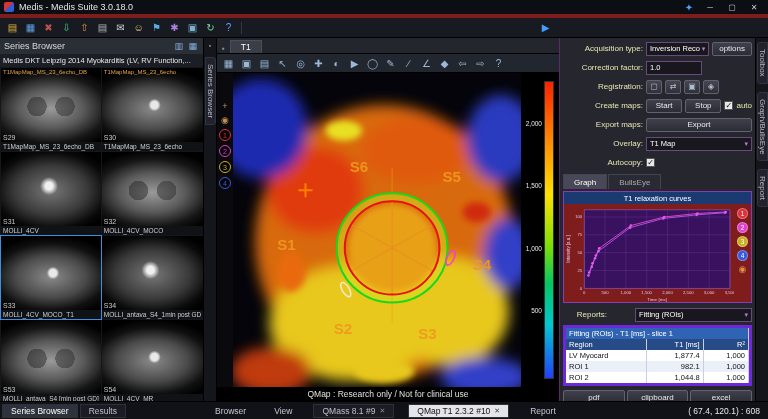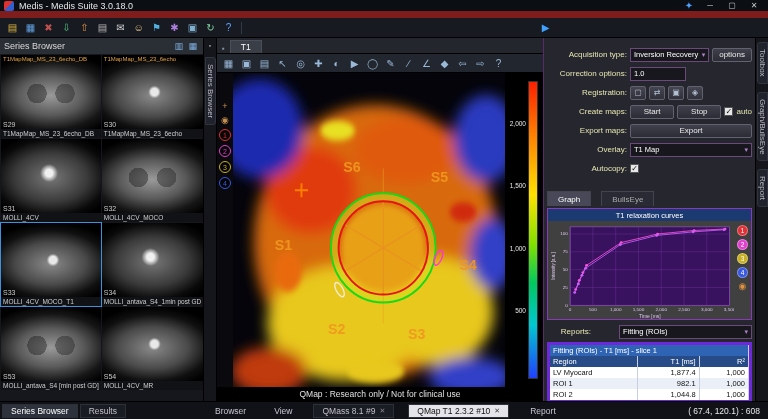--- a/index.html
+++ b/index.html
@@ -1,21 +1,21 @@
 <!DOCTYPE html>
 <html><head>
 <meta charset="utf-8">
 <style>
   * { box-sizing: border-box; margin: 0; padding: 0; }
   html,body { width: 768px; height: 419px; overflow: hidden; background:#000;
     font-family: "Liberation Sans", sans-serif; font-size: 10px; color:#ddd; }
   #app { width:768px; height:419px; display:flex; flex-direction:column; background:#101218; }
 
   
-  #titlebar { height:18px; background:#0b0f14; display:flex; align-items:center; padding:0 4px; gap:5px; border-bottom:7px solid #7f1d1d; }
+  #titlebar { height:18px; background:#0b0f14; display:flex; align-items:center; padding:0 4px; gap:5px; border-bottom:4px solid #7f1d1d; }
   #medis-logo { width:10px; height:10px; background:linear-gradient(135deg,#e03030 0 50%,#3060d0 50% 100%); border-radius:2px; }
   #title-text { font-size:9px; color:#e6e6e6; }
   #titlebar-right { margin-left:auto; display:flex; align-items:center; gap:2px; }
   .win-btn { width:20px; height:14px; display:flex; align-items:center; justify-content:center; font-size:8px; color:#c8c8c8; }
   .tb-blue { color:#50a0ff; font-size:10px; width:18px; text-align:center; }
 
   
   #topbar { height:20px; background:#171a20; border-bottom:1px solid #000; display:flex; align-items:center; padding:0 4px; gap:1px; }
   .tbicon { width:17px; height:16px; display:inline-flex; align-items:center; justify-content:center; font-size:10px; border-radius:2px; }
   .tb-sep { width:1px; height:12px; background:#333a44; margin:0 3px; }
@@ -69,35 +69,35 @@
   #image-area { flex:1; position:relative; min-width:0; }
   #image-area svg { display:block; width:100%; height:100%; }
   #colorbar { width:38px; background:#000; display:flex; padding:8px 3px 8px 0; }
   #cb-labels { width:23px; position:relative; }
   .cb-tick { position:absolute; right:2px; transform:translateY(-50%); font-size:6.5px; color:#e8e8e8; }
   #cb-bar { width:10px; border:1px solid #333;
     background:linear-gradient(180deg,#ff2000 0%,#ff8000 18%,#ffe000 38%,#80e000 55%,#00c860 68%,#00c8d0 82%,#2040ff 100%); }
   #viewer-footer { height:14px; background:#000; display:flex; align-items:center; justify-content:center; font-size:8.5px; color:#e0e0e0; }
 
   
-  #right-panel { width:212px; background:#26262e; border-left:1px solid #5a2a6a; display:flex; flex-direction:column; padding:8px 3px; gap:2px; }
+  #right-panel { width:196px; background:#26262e; border-left:1px solid #5a2a6a; display:flex; flex-direction:column; padding:2px 3px; gap:2px; }
   .rp-row { display:flex; align-items:center; gap:3px; height:17px; flex:none; }
   .rp-label { width:80px; text-align:right; font-size:8px; color:#e6e6b2; flex:none; white-space:nowrap; }
   .combo { flex:1; height:14px; background:#17171d; border:1px solid #6a4a7a; color:#fff; font-size:7.5px; display:flex; align-items:center; padding:0 3px; gap:2px; min-width:0; }
   .combo .combo-text { flex:1; white-space:nowrap; overflow:hidden; }
   .combo .arrow { color:#b080d0; font-size:7px; }
   .btn { height:14px; background:linear-gradient(180deg,#40404c,#2c2c36); border:1px solid #62626e; border-radius:2px; color:#e8e8e8; font-size:8px; display:flex; align-items:center; justify-content:center; padding:0 6px; }
   .btn.grow { flex:1; }
   .chk { width:9px; height:9px; background:#e8e8e8; border:1px solid #555; font-size:8px; color:#111; display:flex; align-items:center; justify-content:center; line-height:1; }
   .chk-label { font-size:8px; color:#e6e6b2; }
   .reg-btn { width:16px; height:14px; background:linear-gradient(180deg,#46465à,#30303a); background:linear-gradient(180deg,#464652,#30303a); border:1px solid #62626e; border-radius:2px; color:#b0c0d0; font-size:8px; display:flex; align-items:center; justify-content:center; }
-  #graph-tabs { display:flex; gap:10px; height:15px; flex:none; margin-top:12px; }
+  #graph-tabs { display:flex; gap:1px; height:15px; flex:none; margin-top:1px; }
   .gtab { padding:0 10px; display:flex; align-items:center; font-size:8px; color:#aaa; background:#2a2a34; border:1px solid #44444e; border-bottom:none; }
   .gtab.active { background:#484858; color:#fff; }
-  #chart-box { border:1px solid #8a3ab8; background:#404040; height:112px; flex:none; display:flex; flex-direction:column; }
+  #chart-box { border:1px solid #8a3ab8; background:#7f1d1d; height:112px; flex:none; display:flex; flex-direction:column; }
   #chart-title { height:12px; background:#1c3a72; color:#fff; font-size:7.5px; display:flex; align-items:center; justify-content:center; }
   #chart-row { flex:1; display:flex; min-height:0; }
   #chart-svg { flex:1; height:100%; }
   #chart-legend { width:17px; display:flex; flex-direction:column; align-items:center; gap:3px; padding-top:4px; }
   .leg-dot { width:11px; height:11px; border-radius:50%; color:#fff; font-size:6.5px; display:flex; align-items:center; justify-content:center; border:1px solid #ffffff55; }
   #reports-row { margin-top:1px;gap:28px; }
   #report-table-wrap { flex:none; background:#5eead4; border:3px solid #6d28d9; }
   #report-table { width:100%; border-collapse:collapse; font-size:7.5px; color:#111; }
   #report-table .ttl td { background:#2f64b4; color:#fff; font-size:7.5px; padding:1px 3px; }
   #report-table .hdr td { background:#274b86; color:#fff; padding:1px 3px; }
@@ -157,20 +157,21 @@
   <div id="main">
 
     <div id="left-panel">
       <div id="left-header">
         <span>Series Browser</span>
         <span class="hicons">
           <span>▥</span>
           <span>▦</span>
         </span>
       </div>
+      <div id="study-label">Medis DKT Leipzig 2014 Myokarditis (LV, RV Function,...</div>
       <div id="thumb-grid">
           <div class="thumb">
             <div class="thumb-img v0">
               <span class="thumb-overlay">T1MapMap_MS_23_6echo_DB</span>
               <span class="thumb-id">S29</span>
             </div>
             <div class="thumb-cap">T1MapMap_MS_23_6echo_DB</div>
           </div>
           <div class="thumb">
             <div class="thumb-img v1">
@@ -329,21 +330,21 @@
     <div id="right-panel">
       <div class="rp-row">
         <span class="rp-label">Acquisition type:</span>
         <span class="combo">
           <span class="combo-text">Inversion Recovery (T1)</span>
           <span class="arrow">▾</span>
         </span>
         <span class="btn">options</span>
       </div>
       <div class="rp-row">
-        <span class="rp-label">Correction options:</span>
+        <span class="rp-label">Correction factor:</span>
         <span class="combo" style="flex:0 0 56px;">
           <span class="combo-text">1.0</span>
         </span>
       </div>
       <div class="rp-row">
         <span class="rp-label">Registration:</span>
         <span id="registration-buttons" style="display:flex;gap:3px;">
             <span class="reg-btn">▢</span>
             <span class="reg-btn">⇄</span>
             <span class="reg-btn">▣</span>

